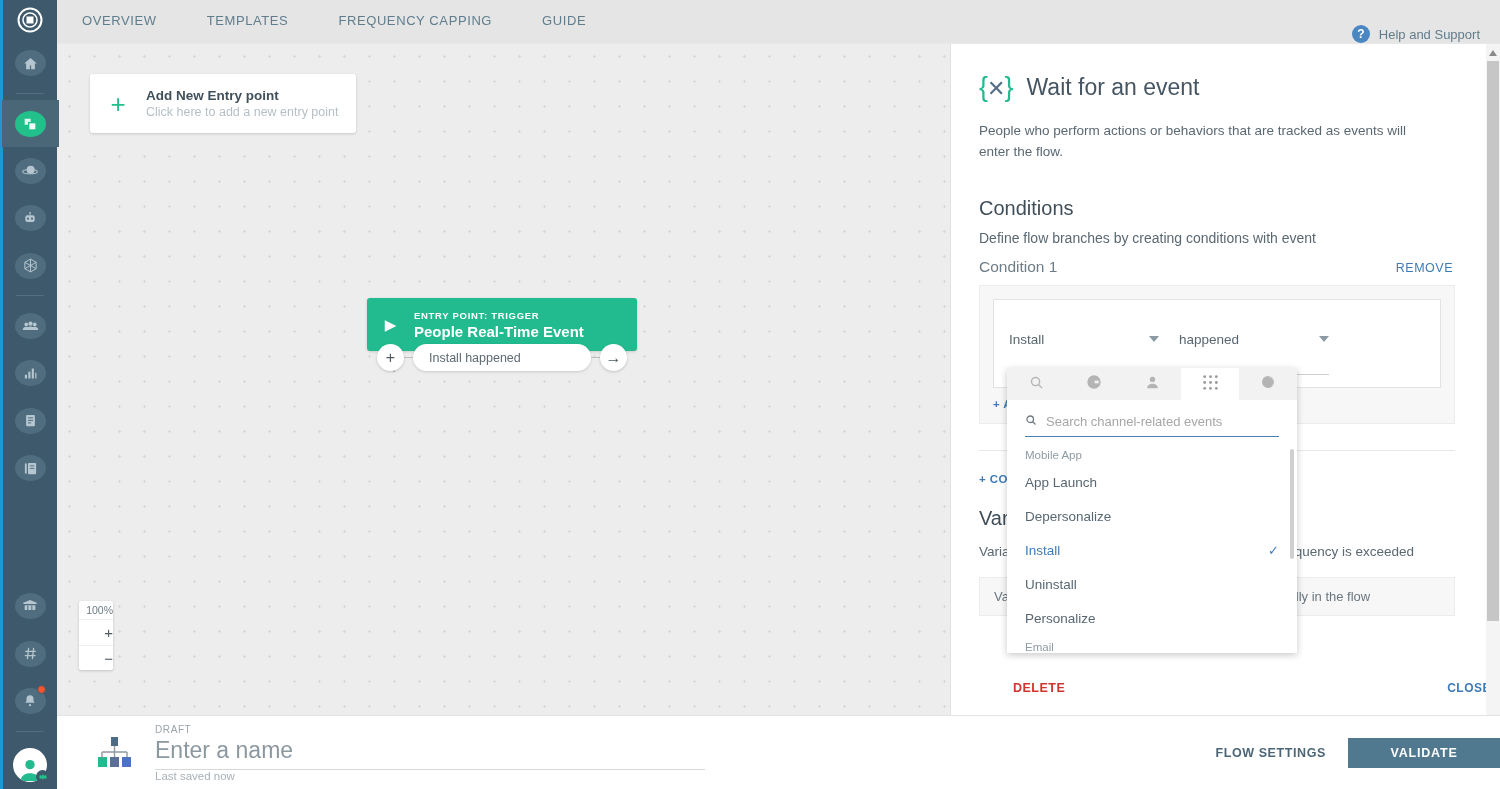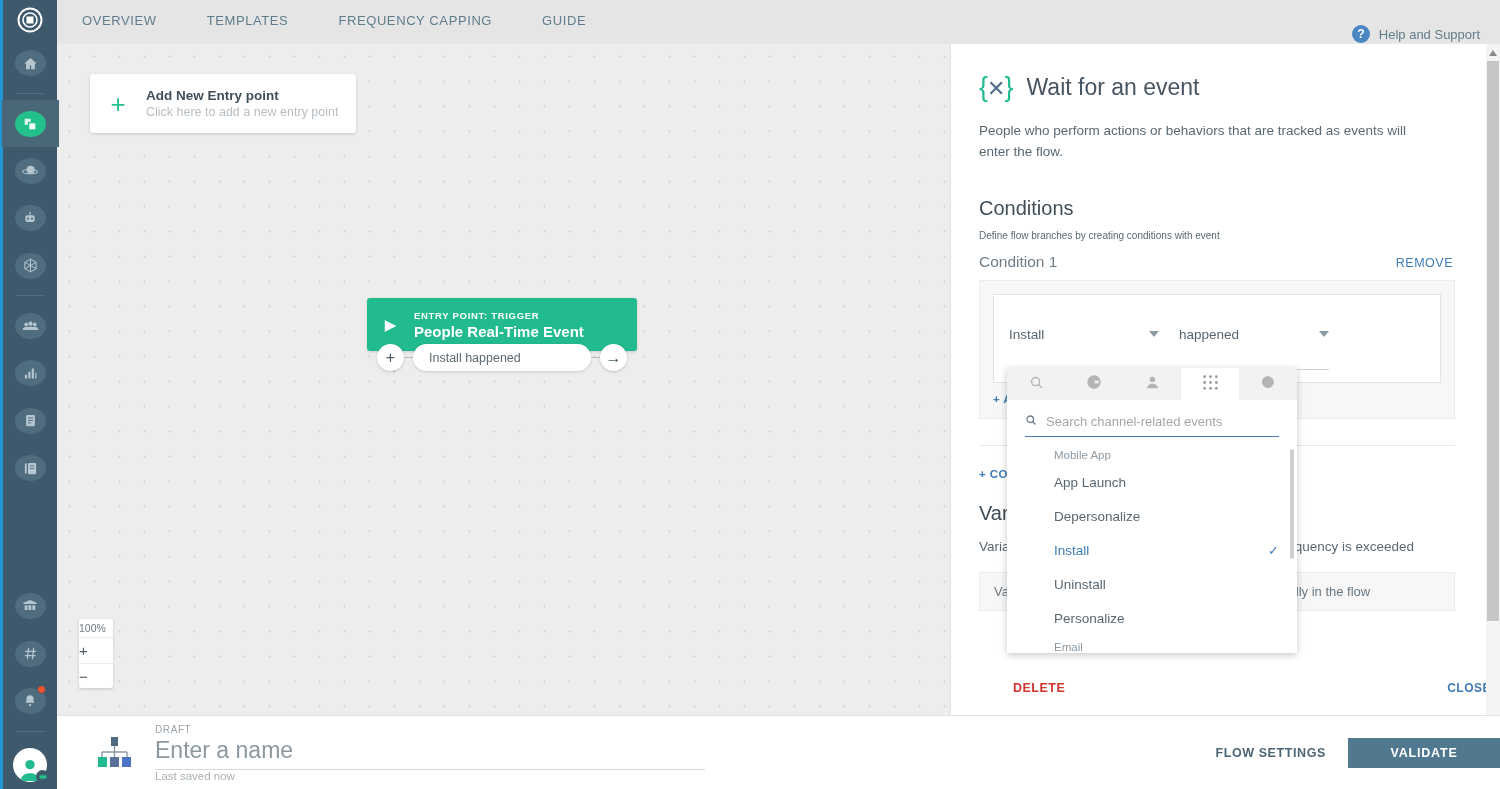--- a/index.html
+++ b/index.html
@@ -117,23 +117,23 @@
     z-index: 2;
   }
   .branch-dash { width: 9px; height: 1px; background: #b9c0c4; }
   .branch-pill {
     height: 27px; min-width: 178px; background: #fff; border-radius: 14px;
     box-shadow: 0 1px 3px rgba(0,0,0,.15); display: flex; align-items: center;
     padding: 0 16px; font-size: 12.5px; color: #5d6a72; cursor: pointer;
   }
 
   .zoomctl {
-    position: absolute; left: 22px; bottom: 27px; width: 34px;
+    position: absolute; left: 22px; bottom: 45px; width: 34px;
     background: #fff; box-shadow: 0 1px 3px rgba(0,0,0,.18); border-radius: 2px;
-    text-align: left;
+    text-align: right;
   }
   .zoom-pct { font-size: 10.5px; color: #6b7a83; padding: 3px 0; border-bottom: 1px solid #eee; }
   .zoom-b { height: 25px; line-height: 25px; font-size: 15px; color: #4c5a62; cursor: pointer; }
   .zoom-b + .zoom-b { border-top: 1px solid #eee; }
 
   
   .panel {
     position: absolute; left: 950px; top: 44px; width: 550px; height: 671px;
     background: #ffffff; border-left: 1px solid #e2e2e2;
     overflow: hidden; z-index: 20;
@@ -152,21 +152,21 @@
   .panel-body { padding: 28px 45px 0 28px; }
   .panel-title-row { display: flex; align-items: center; gap: 14px; }
   .brace { font-size: 27px; color: #22bb8f; font-weight: 300; letter-spacing: -1px; }
   .brace b { color: #546e8a; font-size: 22px; }
   .panel-title { font-size: 23px; color: #465561; font-weight: normal; }
   .panel-desc {
     margin-top: 18px; font-size: 13.5px; color: #5a6872; line-height: 1.55;
     max-width: 460px;
   }
   .panel-h2 { margin-top: 34px; font-size: 20px; color: #3f4e59; font-weight: normal; }
-  .panel-sub { margin-top: 10px; font-size: 10px; color: #5a6872; }
+  .panel-sub { margin-top: 10px; font-size: 14px; color: #5a6872; }
   .cond-row {
     margin-top: 12px; display: flex; align-items: baseline; justify-content: space-between;
     padding-right: 2px;
   }
   .cond-label { font-size: 15.5px; color: #6e7c86; }
   .link-btn { font-size: 12.5px; letter-spacing: .5px; color: #3f7cb6; cursor: pointer; }
   .cond-box {
     margin-top: 9px; background: #f7f7f7; border: 1px solid #ececec; padding: 13px;
   }
   .cond-inner {
@@ -212,21 +212,21 @@
   }
   .dd-tab.active { background: #ffffff; color: #9b9b9b; }
   .dd-search-wrap {
     padding: 12px 18px 0 18px; background: #fff;
   }
   .dd-search {
     display: flex; align-items: center; gap: 9px;
     border-bottom: 1px solid #4a7fb5; padding-bottom: 6px;
   }
   .dd-search-text { font-size: 13px; color: #a6a6a6; }
-  .dd-list { position: relative; background: #fff; padding-top: 6px; height: 216px; overflow: hidden; margin-left: 29px; }
+  .dd-list { position: relative; background: #fff; padding-top: 6px; height: 216px; overflow: hidden; }
   .dd-group {
     font-size: 11.5px; color: #8e9aa3; padding: 6px 18px 4px 18px;
   }
   .dd-opt {
     height: 34px; display: flex; align-items: center; justify-content: space-between;
     padding: 0 18px; font-size: 13.5px; color: #586772; cursor: pointer;
   }
   .dd-opt.selected { color: #3e7cb8; }
   .dd-check { color: #3e7cb8; font-size: 13px; }
   .dd-sb {

